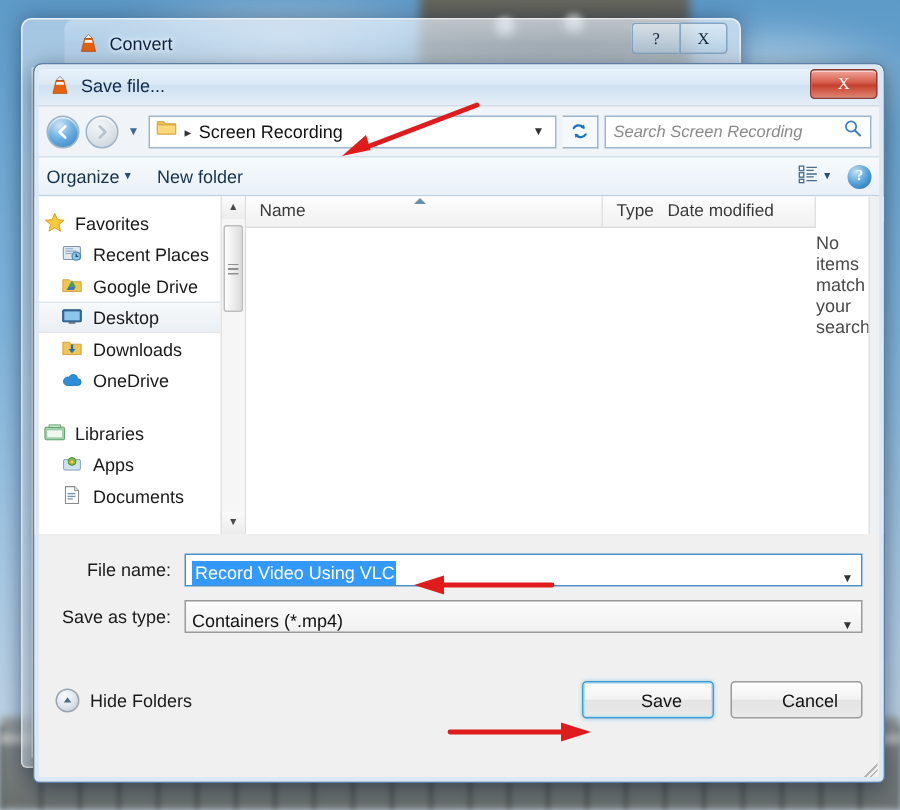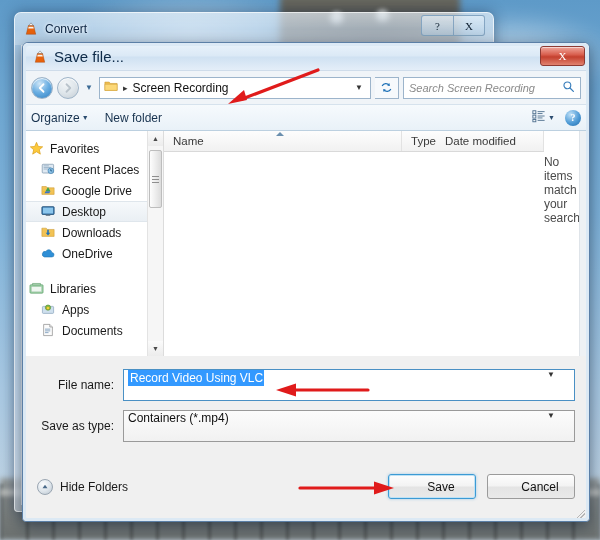--- a/index.html
+++ b/index.html
@@ -73,21 +73,21 @@
     background: rgba(222,234,245,.55);
     border: 1px solid rgba(255,255,255,.75);
     border-radius: 7px 7px 4px 4px;
     box-shadow: 0 0 14px rgba(20,40,70,.45);
     backdrop-filter: blur(2px);
   }
   #convert-titlebar {
     position:relative; height:32px;
     background: linear-gradient(180deg, rgba(240,247,252,.35) 0%, rgba(205,226,243,.30) 50%, rgba(228,240,250,.40) 100%);
     border-radius: 6px 6px 0 0;
-    display:flex; align-items:center; padding-left:9px; gap:7px;
+    display:flex; align-items:center; padding-left:9px; gap:7px;margin-left:28px;
   }
   .vlc-cone { width:14px; height:14px; position:relative; flex:none; }
   .convert-title {
     font-size:12px; color:#0b2340;
     text-shadow: 0 0 3px rgba(255,255,255,.95), 0 0 6px rgba(255,255,255,.8);
   }
   .win-btns { position:absolute; right:8px; top:2px; display:flex; }
   .win-btn {
     width:32px; height:21px; border:1px solid rgba(126,160,190,.9);
     background: linear-gradient(180deg, rgba(236,245,252,.58), rgba(186,212,234,.52));
@@ -112,21 +112,21 @@
   #save-frame {
     position:absolute; inset:0; border:3px solid rgba(218,232,244,.92);
     border-radius:6px 6px 4px 4px; pointer-events:none;
   }
   #save-titlebar {
     position:relative; height:28px;
     background: linear-gradient(180deg,#eaf3fb 0%, #dbe9f6 48%, #cfe1f2 52%, #e4eef8 100%);
     display:flex; align-items:center; padding-left:10px; gap:7px;
     border-bottom:1px solid #cfdcea;
   }
-  .save-title { font-size:15px; color:#0d2a48; }
+  .save-title { font-size:12px; color:#0d2a48; }
   #save-close {
     position:absolute; right:4px; top:3px; width:45px; height:20px;
     border:1px solid #8d3a33; border-radius:3px;
     background: linear-gradient(180deg,#f0a79c 0%, #d9604f 42%, #c4402e 55%, #e08270 100%);
     color:#fff; font-size:11px; font-family:"Liberation Serif", serif;
     display:flex; align-items:center; justify-content:center;
     box-shadow: inset 0 1px 0 rgba(255,255,255,.55);
   }
 
   
@@ -245,22 +245,22 @@
   .grip-h { width:7px; height:7px; background:
       linear-gradient(90deg,#8e8e8e 0 1px, transparent 1px 3px,#8e8e8e 3px 4px, transparent 4px 6px,#8e8e8e 6px 7px); }
 
   #pane-right-edge { width:10px; background:#eef1f4; border-left:1px solid #dfe4e9; }
 
   
   #form-area { background:#f0f0f0; padding:13px 14px 10px 14px; }
   .form-row { display:flex; align-items:center; margin-bottom:9px; }
   .form-label { width:86px; text-align:right; padding-right:9px; font-size:12px; color:#1a1a1a; }
   .combo {
-    flex:1; height:32px; border:1px solid #7f9db9; background:#fff;
-    display:flex; align-items:flex-start; padding:0 14px 0 4px;
+    flex:1; height:22px; border:1px solid #7f9db9; background:#fff;
+    display:flex; align-items:flex-end; padding:0 0 0 4px;
   }
   .combo.filename { border:1px solid #4a90c4; }
   .combo.grey { background: linear-gradient(180deg,#fcfcfc 0%, #f1f1f1 100%); border:1px solid #9a9a9a; }
   .sel-text {
     font-size:12px; color:#fff; background:#3399ff; padding:1px 1px 1px 2px; line-height:14px;
   }
   .combo-val { font-size:12px; color:#111; }
   .combo-arrow { margin-left:auto; font-size:8px; color:#333; padding:0 5px; }
 
   

